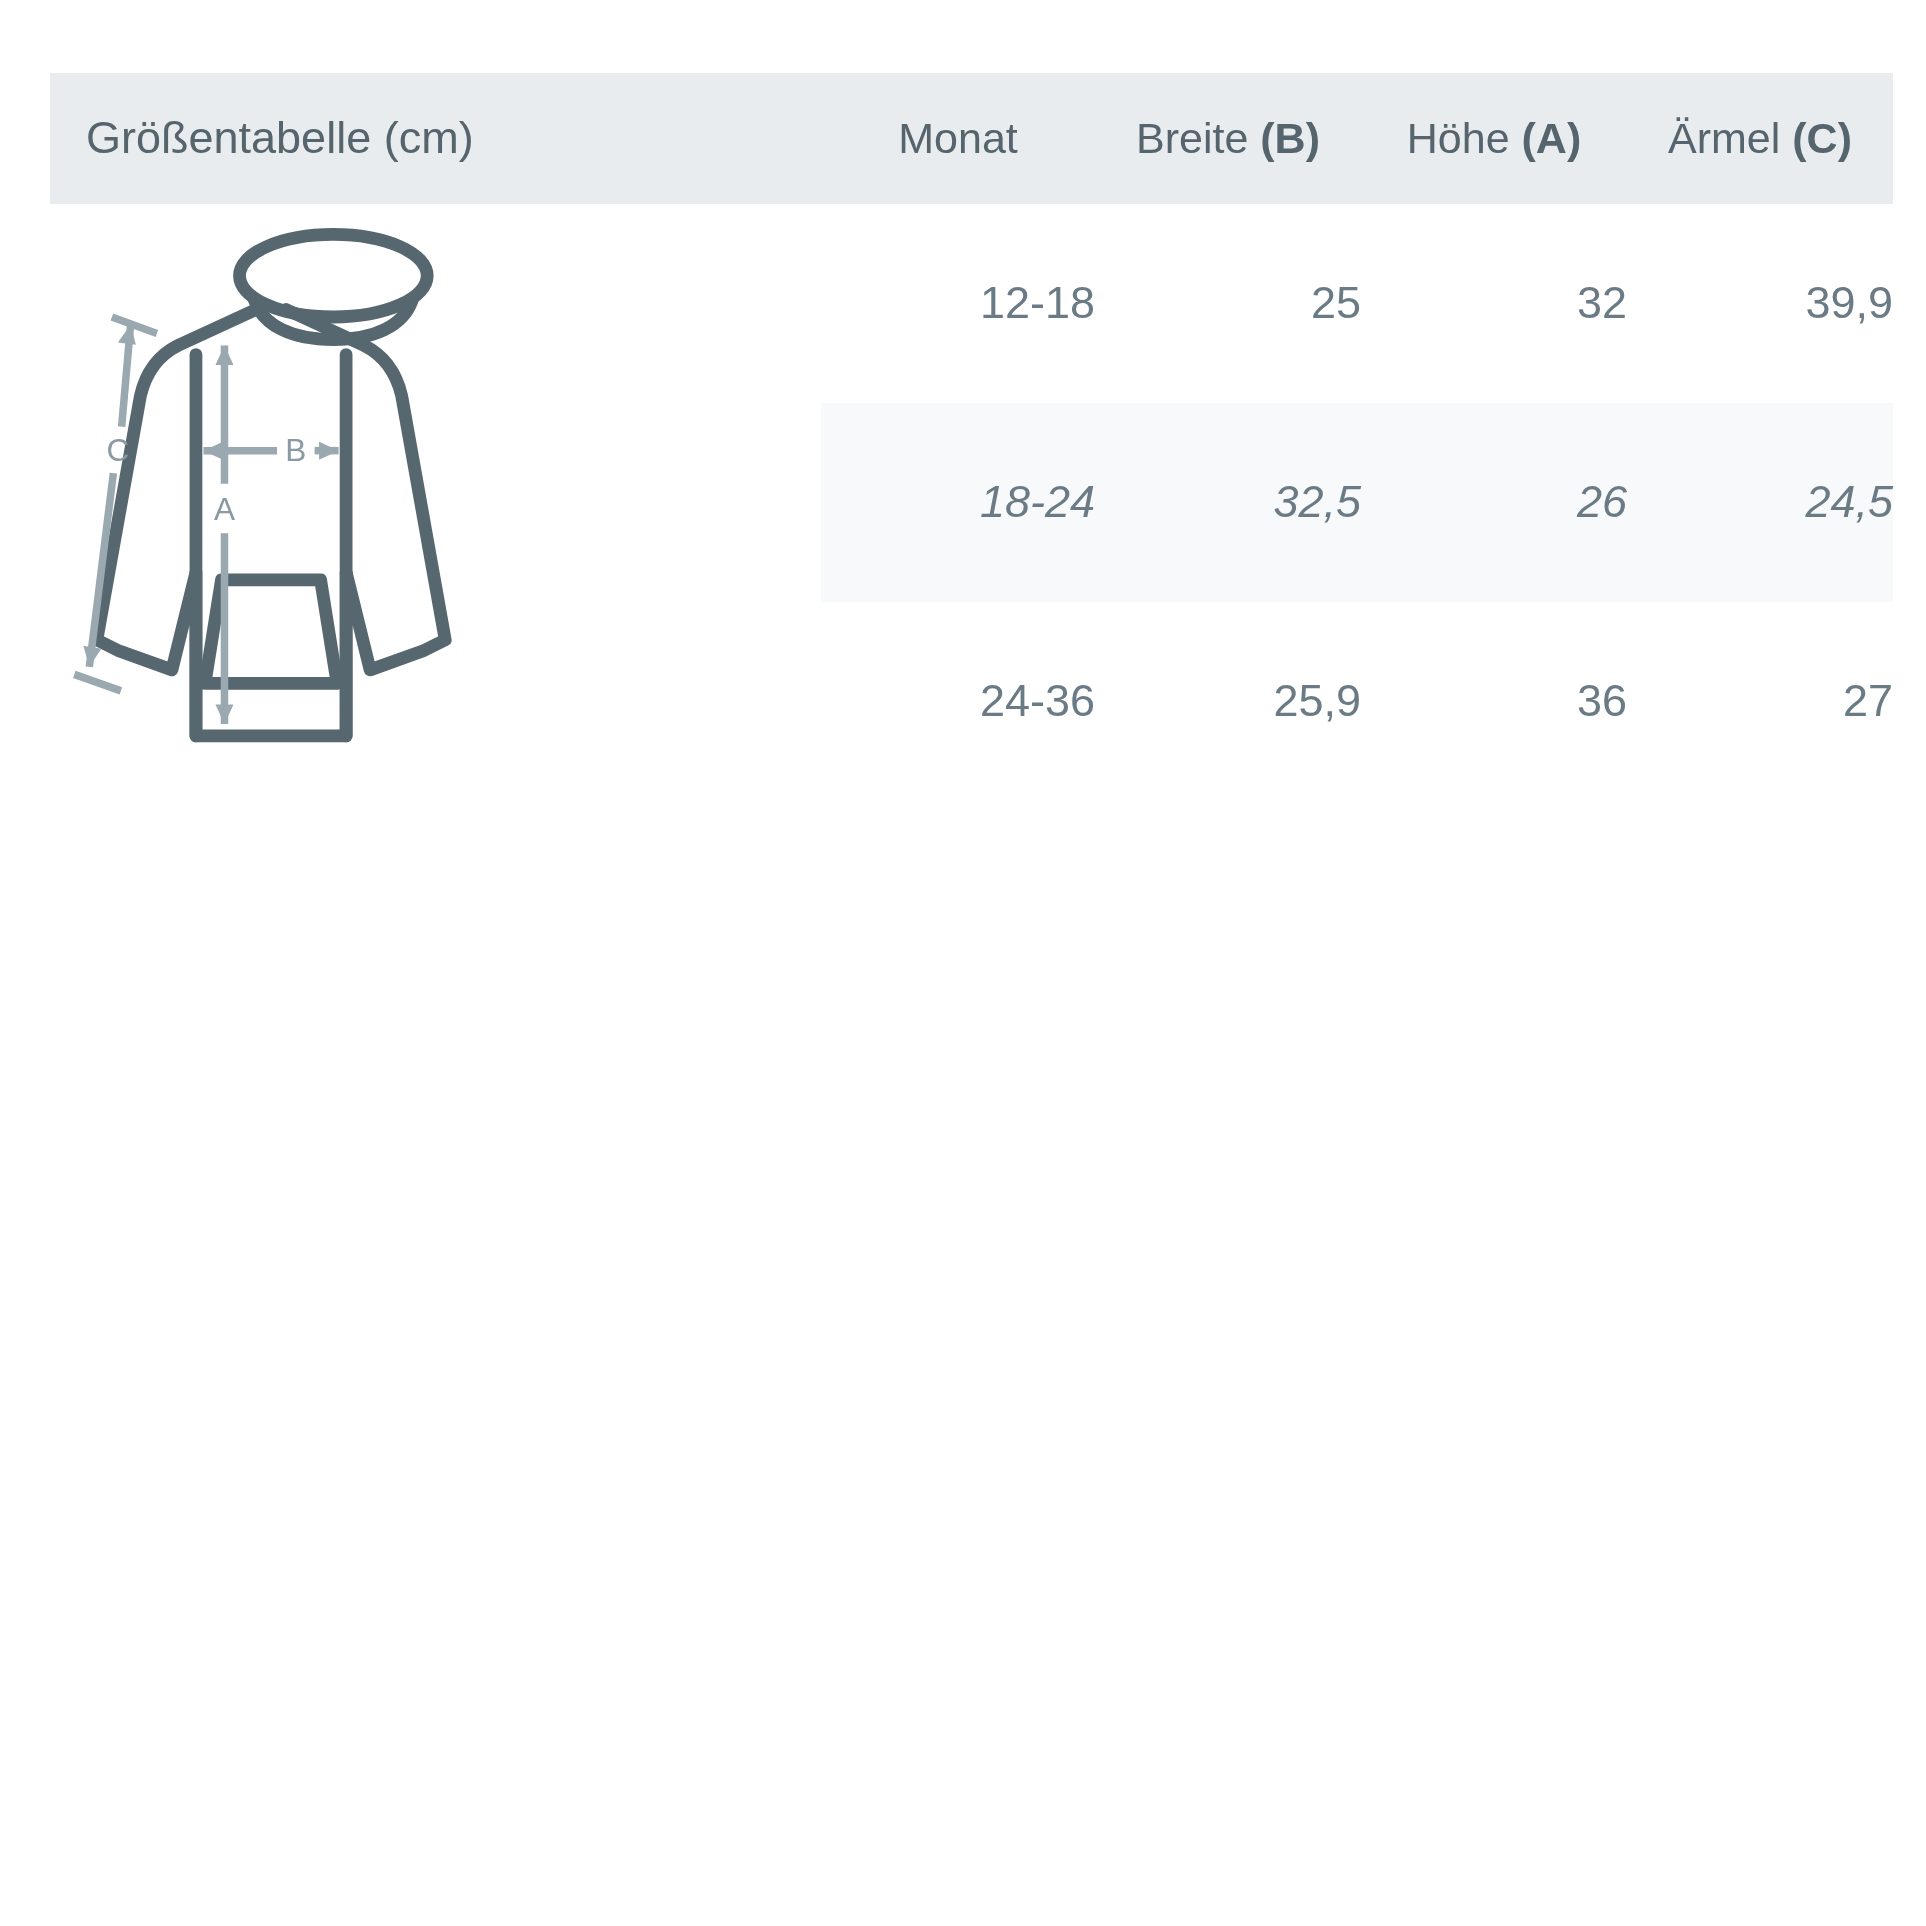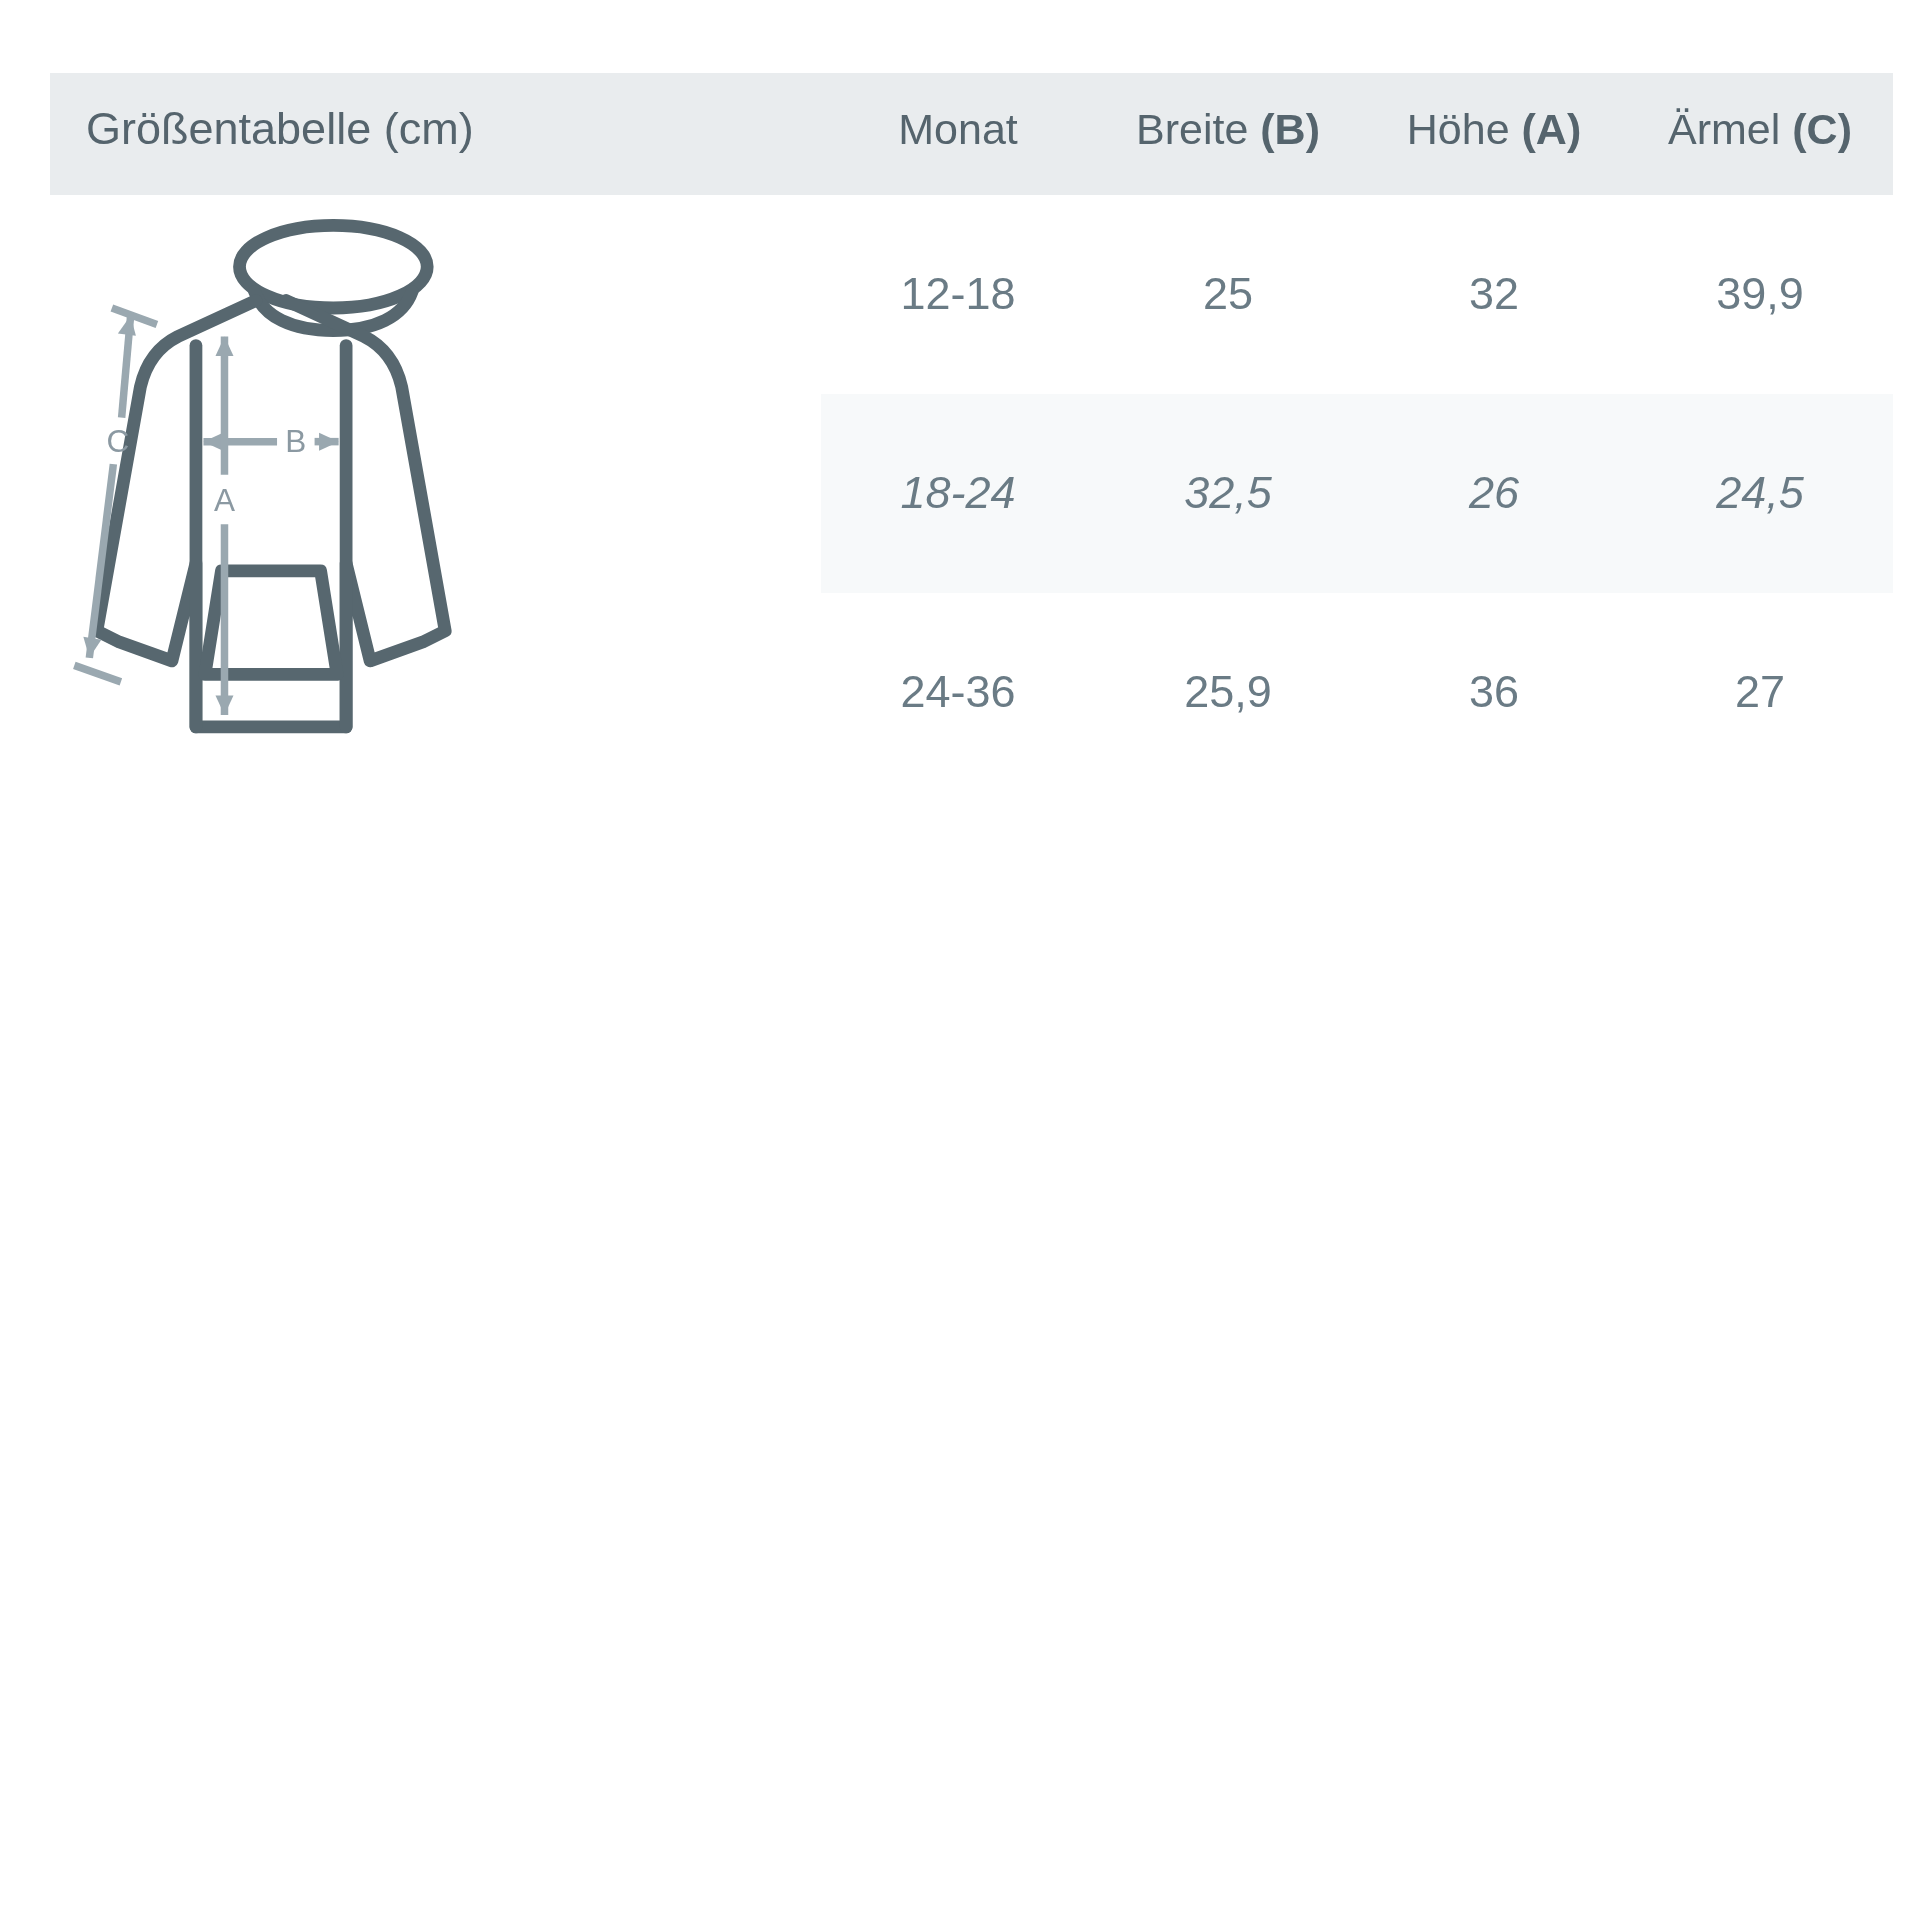--- a/index.html
+++ b/index.html
@@ -43,40 +43,40 @@
   table.size-table col.c-sleeve { width: 266px; }
 
   thead tr {
     background: #e9ecee;
   }
 
   thead th {
     font-weight: normal;
     font-size: 43px;
     color: #55646d;
-    padding: 30px 0 40px 0;
+    padding: 39px 0 40px 0;
     text-align: center;
     vertical-align: middle;
   }
 
   thead th.title-cell {
     text-align: left;
     padding-left: 36px;
     font-size: 45px;
     color: #55646d;
   }
 
   thead th .bold {
     font-weight: bold;
   }
 
   tbody td {
     font-size: 45px;
     color: #6a7b85;
-    text-align: center;
+    text-align: right;
     padding: 32px 0 34px 0;
     vertical-align: middle;
   }
 
   tbody tr.alt {
     background: #f7f9fa;
     font-style: italic;
   }
 
   tbody td.illustration-cell {

